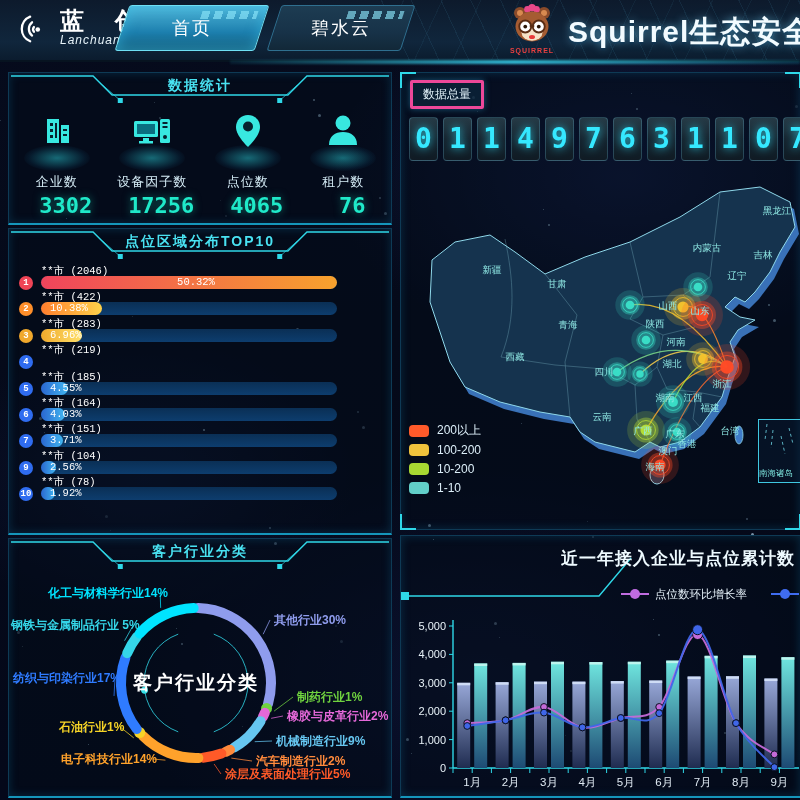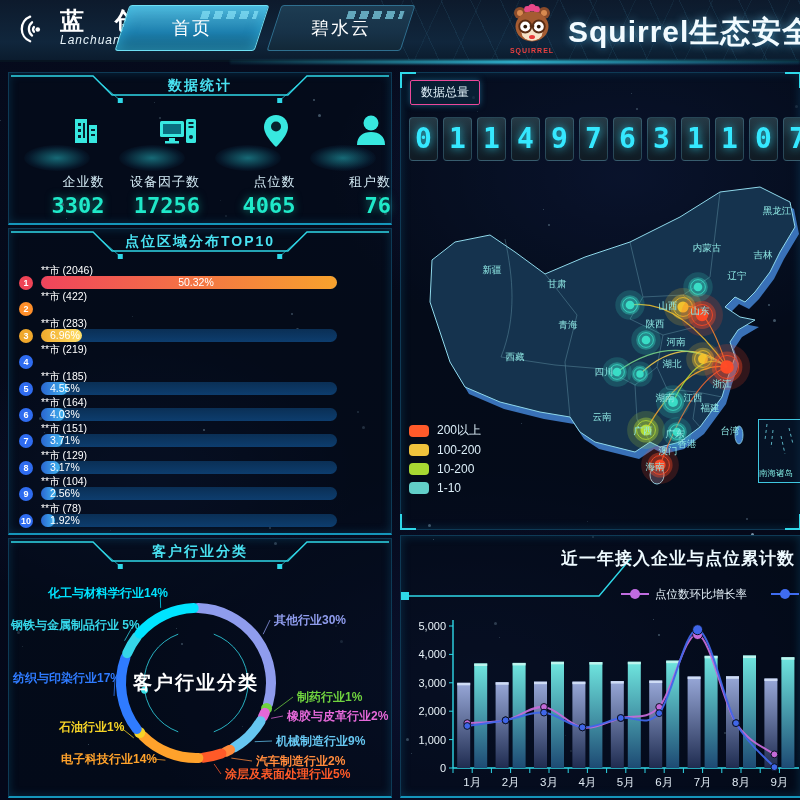--- a/index.html
+++ b/index.html
@@ -46,42 +46,42 @@
   .panel .phead{position:absolute;left:0;top:0;width:100%;height:34px;}
   .panel .ptitle{position:absolute;left:0;top:4px;width:100%;text-align:center;
       font-size:14px;font-weight:bold;color:#49e2f2;letter-spacing:2px;z-index:2;}
   #p-stats{left:8px;top:72px;width:382px;height:150px;}
   #p-top10{left:8px;top:228px;width:382px;height:304px;}
   #p-industry{left:8px;top:538px;width:382px;height:257px;}
   #p-map{left:400px;top:72px;width:399px;height:456px;border-bottom:1px solid #0e3a55;}
   #p-chart{left:400px;top:535px;width:399px;height:260px;}
   
   #statItems{position:absolute;left:0;top:38px;width:100%;display:flex;}
-  .stat{flex:1;text-align:right;}
+  .stat{flex:1;text-align:center;}
   .stat .ic{position:relative;height:58px;}
   .stat .glow{position:absolute;left:50%;top:34px;width:66px;height:26px;margin-left:-33px;border-radius:50%;
       background:radial-gradient(ellipse at center,rgba(45,220,230,.45),rgba(20,120,160,.12) 60%,transparent 75%);}
   .stat svg{position:relative;z-index:2;}
   .stat .lb{font-size:13px;color:#d5ecf6;margin-top:4px;letter-spacing:1px;}
   .stat .vl{font-size:22px;font-weight:bold;color:#1fe9c9;margin-top:2px;
       font-family:"DejaVu Sans Mono","Liberation Mono",monospace;text-shadow:0 0 8px rgba(30,230,200,.5);padding-left:18px;}
   
-  #rows{position:absolute;left:10px;top:36px;right:14px;}
+  #rows{position:absolute;left:10px;top:36px;right:14px;font-family:Liberation Mono, monospace;}
   .trow{position:relative;height:26.4px;}
   .trow .nm{position:absolute;left:22px;top:-1px;font-size:10.5px;color:#fff;}
   .trow .badge{position:absolute;left:0;top:11px;width:14px;height:14px;border-radius:50%;
       font-size:9px;font-weight:bold;color:#fff;text-align:center;line-height:14px;}
   .trow .track{position:absolute;left:22px;right:40px;top:11px;height:13px;border-radius:7px;
       background:linear-gradient(180deg,#0a2f55,#0d3d6e);}
   .trow .fill{position:absolute;left:0;top:0;height:13px;border-radius:7px;min-width:14px;}
   .trow .pct{position:absolute;top:0px;left:9px;font-size:10.5px;color:#fff;line-height:13px;white-space:nowrap;}
   
   #donutWrap{position:absolute;left:0;top:0;width:382px;height:257px;}
   
-  #totalBox{position:absolute;left:9px;top:7px;padding:3px 10px;border:1px solid #ec4899;
+  #totalBox{position:absolute;left:9px;top:7px;padding:3px 10px;border:3px solid #ec4899;
       background:rgba(12,45,70,.55);font-size:12px;color:#e2f2fa;border-radius:2px;
       box-shadow:0 0 6px rgba(40,160,210,.5);}
   #counter{position:absolute;left:8px;top:44px;display:flex;gap:5px;}
   .digit{width:27px;height:42px;border-radius:4px;
       background:linear-gradient(180deg,#263a46,#15232e 55%,#101b24);
       border:1px solid rgba(110,200,230,.25);
       font-family:"DejaVu Sans Mono","Liberation Mono",monospace;
       font-size:28px;font-weight:bold;color:#35e8ff;text-align:center;line-height:42px;
       text-shadow:0 0 10px rgba(50,230,255,.8);}
   #mapSvg{position:absolute;left:4px;top:84px;}
@@ -299,20 +299,24 @@
         <div class="nm">**市 (2046)</div>
         <div class="badge" style="background: rgb(239, 68, 86);">1</div>
         <div class="track">
           <div class="fill" style="width: 100%; background: linear-gradient(90deg, rgb(240, 68, 92), rgb(247, 162, 45));"></div>
           <div class="pct" style="left: 7px; width: 100%; text-align: center;">50.32%</div>
         </div>
       </div>
       <div class="trow">
         <div class="nm">**市 (422)</div>
         <div class="badge" style="background: rgb(255, 143, 42);">2</div>
+        <div class="track">
+          <div class="fill" style="width: 20.628%; background: linear-gradient(90deg, rgb(255, 126, 45), rgb(255, 210, 74));"></div>
+          <div class="pct">10.38%</div>
+        </div>
       </div>
       <div class="trow">
         <div class="nm">**市 (283)</div>
         <div class="badge" style="background: rgb(240, 168, 44);">3</div>
         <div class="track">
           <div class="fill" style="width: 13.8315%; background: linear-gradient(90deg, rgb(240, 170, 44), rgb(255, 224, 106));"></div>
           <div class="pct">6.96%</div>
         </div>
       </div>
       <div class="trow">
@@ -334,28 +338,20 @@
           <div class="fill" style="width: 8.00874%; background: linear-gradient(90deg, rgb(42, 102, 208), rgb(65, 182, 240));"></div>
           <div class="pct">4.03%</div>
         </div>
       </div>
       <div class="trow">
         <div class="nm">**市 (151)</div>
         <div class="badge" style="background: rgb(47, 108, 240);">7</div>
         <div class="track">
           <div class="fill" style="width: 7.37281%; background: linear-gradient(90deg, rgb(42, 102, 208), rgb(65, 182, 240));"></div>
           <div class="pct">3.71%</div>
-        </div>
-      </div>
-      <div class="trow">
-        <div class="nm">**市 (129)</div>
-        <div class="badge" style="background: rgb(47, 108, 240);">8</div>
-        <div class="track">
-          <div class="fill" style="width: 6.29968%; background: linear-gradient(90deg, rgb(42, 102, 208), rgb(65, 182, 240));"></div>
-          <div class="pct">3.17%</div>
         </div>
       </div>
       <div class="trow">
         <div class="nm">**市 (104)</div>
         <div class="badge" style="background: rgb(47, 108, 240);">9</div>
         <div class="track">
           <div class="fill" style="width: 5.08744%; background: linear-gradient(90deg, rgb(42, 102, 208), rgb(65, 182, 240));"></div>
           <div class="pct">2.56%</div>
         </div>
       </div>

